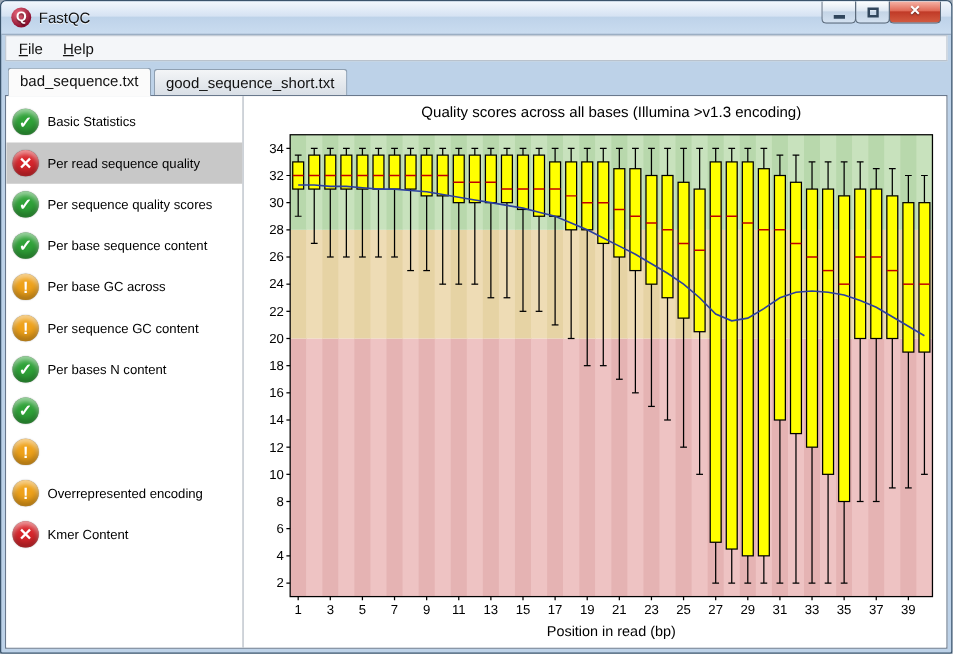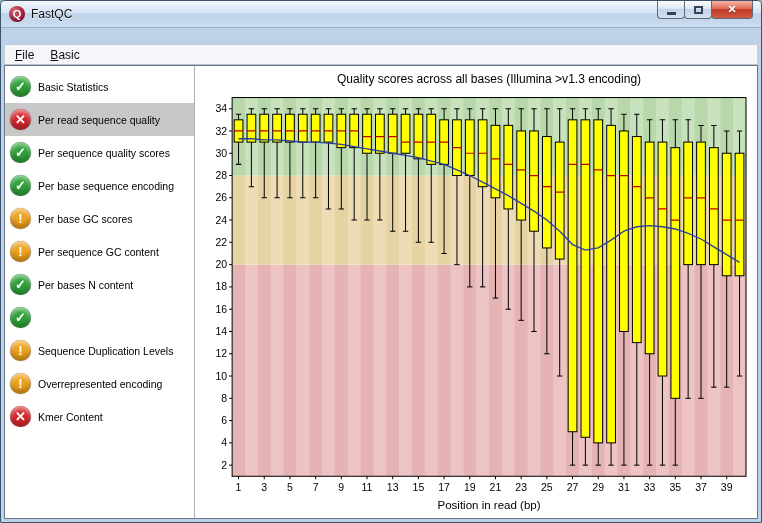--- a/index.html
+++ b/index.html
@@ -28,21 +28,21 @@
     height:18px;box-sizing:border-box;border:1px solid #5c6b7c;border-top:none;
     border-radius:0 0 4px 4px;display:flex;align-items:center;justify-content:center;
     margin-left:-1px;cursor:default;
   }
   .win-btn.min,.win-btn.max{width:28px;background:linear-gradient(#fdfefe,#dde7f2 45%,#c4d4e6 50%,#d3e1f0);}
   .win-btn.close{width:42px;background:linear-gradient(#f6b4a7,#e06a57 45%,#c03a27 50%,#d25a40);}
   .min-glyph{width:9px;height:3px;background:#31465c;display:block;margin-top:7px;}
   .max-glyph{width:9px;height:8px;border:2px solid #31465c;box-sizing:border-box;display:block;}
   .close-glyph{color:#fff;font-size:11px;font-weight:bold;text-shadow:0 1px 1px rgba(0,0,0,.5);line-height:1;}
   
-  .inner{flex:1;display:flex;flex-direction:column;margin:16px 3px 3px;min-height:0;}
+  .inner{flex:1;display:flex;flex-direction:column;margin:0 3px 3px;min-height:0;}
   .menubar{
     flex:0 0 21px;display:flex;align-items:center;background:#f4f6f9;
     border:1px solid #c4ccd6;border-bottom:1px solid #b9c2cc;box-sizing:border-box;padding:0 2px;
   }
   .menu-item{display:inline-block;padding:2px 8px;font-size:12px;color:#111;}
   .menu-item::first-letter{text-decoration:underline;}
   
   .tabbar{flex:0 0 25px;display:flex;align-items:flex-end;padding:2px 2px 0 2px;}
   .tab{
     font-size:12px;color:#111;padding:3px 9px 3px 9px;margin-right:2px;
@@ -85,60 +85,63 @@
       </div>
       <div class="win-btn close">
         <span class="close-glyph">✕</span>
       </div>
     </div>
   </div>
 
   <div class="inner">
     <div class="menubar">
       <span class="menu-item">File</span>
-      <span class="menu-item">Basic</span>
+      <span class="menu-item">Help</span>
     </div>
 
+    <div class="tabbar">
+      <div class="tab active">bad_sequence.txt</div>
+      <div class="tab">good_sequence_short.txt</div>
+    </div>
 
     <div class="content">
       <div class="sidebar">
           <div class="sb-item">
             <span class="status-icon pass">✓</span>
             <span class="sb-label">Basic Statistics</span>
           </div>
           <div class="sb-item selected">
             <span class="status-icon fail">✕</span>
             <span class="sb-label">Per read sequence quality</span>
           </div>
           <div class="sb-item">
             <span class="status-icon pass">✓</span>
             <span class="sb-label">Per sequence quality scores</span>
           </div>
           <div class="sb-item">
             <span class="status-icon pass">✓</span>
-            <span class="sb-label">Per base sequence encoding</span>
+            <span class="sb-label">Per base sequence content</span>
           </div>
           <div class="sb-item">
             <span class="status-icon warn">!</span>
-            <span class="sb-label">Per base GC scores</span>
+            <span class="sb-label">Per base GC across</span>
           </div>
           <div class="sb-item">
             <span class="status-icon warn">!</span>
             <span class="sb-label">Per sequence GC content</span>
           </div>
           <div class="sb-item">
             <span class="status-icon pass">✓</span>
             <span class="sb-label">Per bases N content</span>
           </div>
           <div class="sb-item">
             <span class="status-icon pass">✓</span>
           </div>
           <div class="sb-item">
             <span class="status-icon warn">!</span>
-            <span class="sb-label">Sequence Duplication Levels</span>
           </div>
           <div class="sb-item">
             <span class="status-icon warn">!</span>
             <span class="sb-label">Overrepresented encoding</span>
           </div>
           <div class="sb-item">
             <span class="status-icon fail">✕</span>
             <span class="sb-label">Kmer Content</span>
           </div>
         </div>

